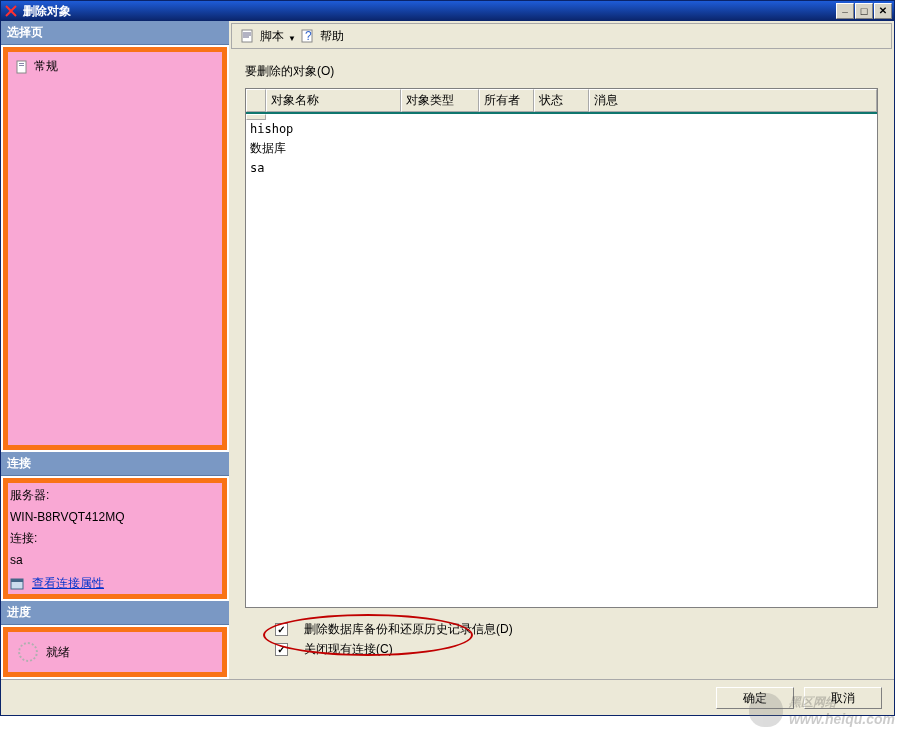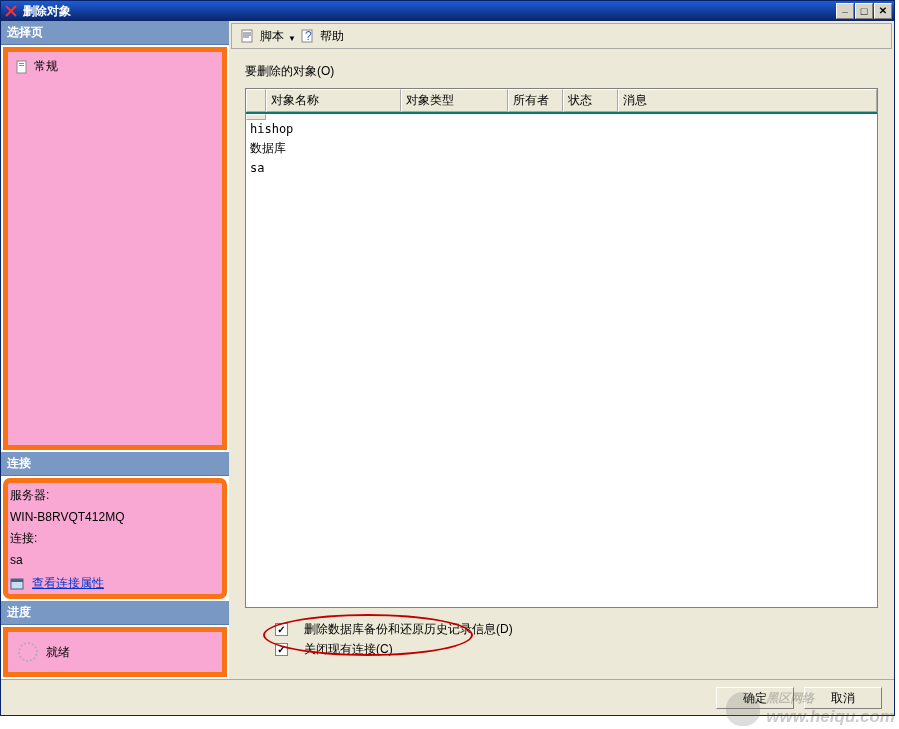--- a/index.html
+++ b/index.html
@@ -16,56 +16,56 @@
 .titlebar .wc.close::after { content:"✕"; font-size:10px;}
 
 .body { flex: 1; display: flex; }
 
 .sidebar { width: 228px; background: #fff; border-right: 0; display: flex; flex-direction: column; }
 .side-head { background: #7a98c4; color: #fff; padding: 3px 6px; font-weight: bold; border-bottom:1px solid #5a7aa8;}
 .side-body { flex: 1; background: #f9a8d4; padding: 4px; border:5px solid #f97316; margin:2px; }
 .side-body.small { flex: 0 0 auto; }
 .tree-item { display: flex; align-items: center; gap: 4px; padding: 2px; }
 .tree-icon { width:16px; height:16px; display:flex; align-items:center; justify-content:center;}
-.conn-block { padding: 2px; border-radius: 7px; }
+.conn-block { padding: 2px; }
 .conn-block .row { margin: 2px 0 6px 0; }
 .link { color: #0033cc; text-decoration: underline; cursor: pointer; }
 .link-row { display:flex; align-items:center; gap:6px; margin-top:8px;}
 .prog-row { display:flex; align-items:center; gap:8px; padding:6px;}
 .spinner { width:20px; height:20px; border:2px dotted #b0b0b0; border-radius:50%; }
 
 .main { flex: 1; display: flex; flex-direction: column; background:#ece9d8; padding:2px;}
 .toolbar { height: 26px; background:#ece9d8; border:1px solid #a9a9a9; display:flex; align-items:center; padding:0 4px; gap:4px; margin-bottom:4px;}
 .tb-btn { display:flex; align-items:center; gap:4px; padding:2px 4px; cursor:pointer;}
 .tb-icon { width:16px; height:16px; display:flex; align-items:center; justify-content:center;}
 .tb-sep { width:0; position:relative; top:2px; font-size:8px;}
 .content { flex:1; background:#ece9d8; padding:10px 14px; display:flex; flex-direction:column;}
 .label { margin-bottom:8px;}
 .grid-wrap { border:1px solid #808080; background:#fff; height:520px; display:flex; flex-direction:column;}
 .grid-head { display:flex; background:#ece9d8; border-bottom:2px solid #0f766e;}
 .gh { border:1px solid #fff; border-right:1px solid #a9a9a9; border-bottom:1px solid #a9a9a9; padding:2px 4px; background:#ece9d8;}
 .gh.rowhead { width:20px;}
-.gh.c1 { width:135px;} .gh.c2 { width:107px;} .gh.c3 { width:55px;font-family:Liberation Mono, monospace;} .gh.c4 { width:55px;} .gh.c5 { flex:1;}
+.gh.c1 { width:135px;} .gh.c2 { width:78px;} .gh.c3 { width:55px;font-family:Liberation Mono, monospace;} .gh.c4 { width:55px;} .gh.c5 { flex:1;}
 .grid-body { flex:1; overflow:auto; background:#fff;}
 .grow { display:flex;flex-direction:column;}
 .gcell { padding:2px 4px; font-family:"SimSun",monospace;}
 .gcell.rowhead { width:20px; background:#ece9d8; border:1px solid #fff; border-right:1px solid #a9a9a9; border-bottom:1px solid #a9a9a9;}
 .gcell.c1{width:135px;} .gcell.c2{width:95px;} .gcell.c3{width:55px;} .gcell.c4{width:55px;} .gcell.c5{flex:1;}
 
 .checks { margin-top:10px; position:relative;}
 .check-row { display:flex; align-items:center; gap:16px; margin:3px 0 3px 30px;}
 .check-box { width:13px; height:13px; border:1px solid #808080; background:#fff; display:flex; align-items:center; justify-content:center; font-size:10px; line-height:1;}
 .check-box::after{content:"✓"; color:#000; font-weight:bold;}
 .ellipse { width:210px; height:42px; border:2px solid #c00000; border-radius:50%; position:absolute; left:18px; top:-4px;}
 
 .footer { height:36px; display:flex; align-items:center; justify-content:flex-end; gap:10px; padding:0 12px; border-top:1px solid #a9a9a9; background:#ece9d8;}
 .btn { width:78px; height:22px; background:#ece9d8; border:1px solid #808080; border-top-color:#fff; border-left-color:#fff; cursor:pointer; text-align:center; line-height:20px;}
 
 .watermark { position:absolute; right:4px; bottom:2px; opacity:0.25; font-size:24px; font-weight:bold; font-style:italic; color:#333; pointer-events:none; display:flex; align-items:center; gap:6px;}
-.wm-sub { font-size:17px; display:block; text-align:right;}
+.wm-sub { font-size:14px; display:block; text-align:right;}
 .mushroom { width:34px; height:34px; background:#777; border-radius:50% 50% 45% 45%; position:relative;}
 </style>
 </head>
 <body>
 
 <div class="window">
   <div class="titlebar">
     <span class="icon">
       <svg width="14" height="14" viewBox="0 0 14 14">
           <line x1="2" y1="2" x2="12" y2="12" stroke="#ff3030" stroke-width="2"></line>

